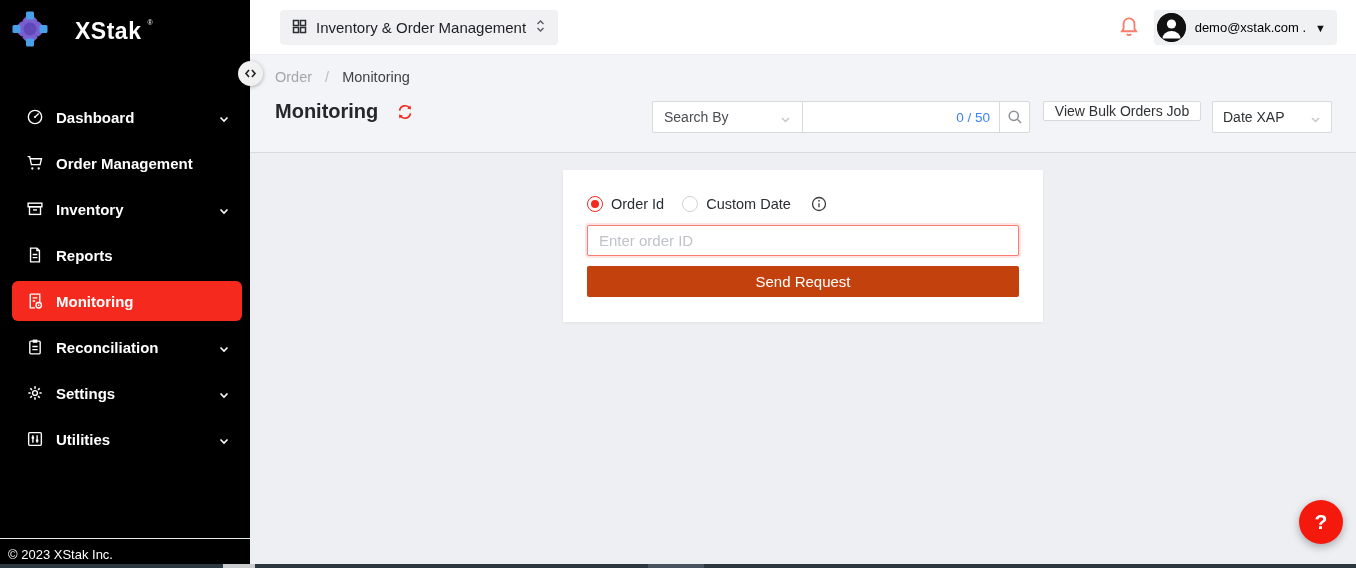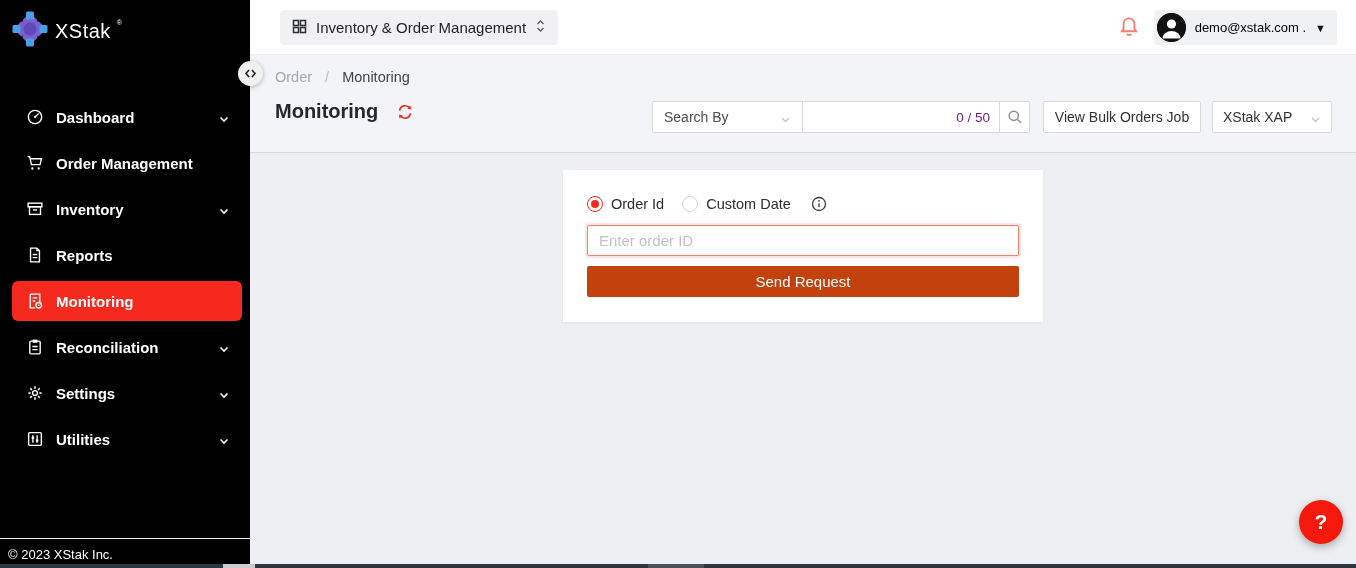--- a/index.html
+++ b/index.html
@@ -2,21 +2,21 @@
 <html><head>
 <meta charset="utf-8">
 <style>
   * { margin:0; padding:0; box-sizing:border-box; }
   html,body { width:1356px; height:568px; overflow:hidden; }
   body { font-family:"Liberation Sans", sans-serif; background:#edeff3; position:relative; }
 
   
   .sidebar { position:absolute; left:0; top:0; width:250px; height:568px; background:#000; z-index:2; }
   .logo-row { position:absolute; left:10px; top:9px; display:flex; align-items:center; gap:5px; }
-  .logo-text { color:#fff; font-size:20px; font-weight:400; letter-spacing:.5px; }
+  .logo-text { color:#fff; font-size:23px; font-weight:700; letter-spacing:.5px;margin-left:20px; }
   .logo-sup { color:#fff; font-size:7px; vertical-align:top; position:relative; top:-9px; left:1px; }
   .nav { position:absolute; top:97px; left:12px; right:8px; }
   .nav-item { height:40px; margin-bottom:6px; display:flex; align-items:center; padding:0 12px 0 14px; border-radius:6px; color:#fff; cursor:pointer; }
   .nav-item.active { background:#f5291d; }
   .nav-icon { width:18px; height:18px; margin-right:12px; flex:0 0 auto; display:flex; align-items:center; }
   .nav-label { flex:1; font-size:15px; font-weight:600; white-space:nowrap; }
   .nav-chev { width:12px; height:12px; }
   .sidebar-footer { position:absolute; left:0; right:0; bottom:0; height:30px; border-top:1px solid #e9e9e9; color:#fff; font-size:13px; padding:8px 0 0 8px; }
 
   .collapse-btn { position:absolute; left:238px; top:61px; width:25px; height:25px; border-radius:50%; background:#f1f1f1; box-shadow:0 1px 4px rgba(0,0,0,.3); display:flex; align-items:center; justify-content:center; z-index:3; cursor:pointer; }
@@ -38,23 +38,23 @@
   .crumb-cur { color:#3f4347; }
   .title-row { position:absolute; left:25px; top:45px; display:flex; align-items:center; gap:18px; }
   .page-title { font-size:20px; font-weight:700; color:#24272b; }
   .refresh-btn { width:18px; height:18px; cursor:pointer; }
 
   .search-group { position:absolute; left:402px; top:46px; height:32px; display:flex; }
   .ctl { background:#fff; border:1px solid #d9d9d9; height:32px; font-size:14px; color:#4a4d51; }
   .search-by { width:151px; border-radius:2px 0 0 2px; display:flex; align-items:center; justify-content:space-between; padding:0 11px; cursor:pointer; }
   .search-input-wrap { width:198px; margin-left:-1px; position:relative; }
   .search-input-wrap input { width:100%; height:100%; border:none; outline:none; padding:0 52px 0 11px; font-size:14px; font-family:inherit; background:transparent; }
-  .char-count { position:absolute; right:9px; top:8px; font-size:13.5px; color:#701a75; }
+  .char-count { position:absolute; right:9px; top:8px; font-size:13.5px; color:#3b82f6; }
   .search-btn { width:31px; margin-left:-1px; border-radius:0 2px 2px 0; display:flex; align-items:center; justify-content:center; cursor:pointer; }
-  .bulk-btn { position:absolute; left:793px; top:46px; height:32px; width:158px; background:#fff; border:1px solid #d9d9d9; border-radius:2px; font-size:14px; color:#2f3235; display:flex; align-items:center; justify-content:center; cursor:pointer; font-family:inherit; }
+  .bulk-btn { position:absolute; left:793px; top:46px; height:20px; width:158px; background:#fff; border:1px solid #d9d9d9; border-radius:2px; font-size:14px; color:#2f3235; display:flex; align-items:center; justify-content:center; cursor:pointer; font-family:inherit; }
   .xap-select { position:absolute; left:962px; top:46px; height:32px; width:120px; background:#fff; border:1px solid #d9d9d9; border-radius:2px; display:flex; align-items:center; justify-content:space-between; padding:0 10px; font-size:14px; color:#2f3235; cursor:pointer; }
   .sel-chev { width:11px; height:11px; }
 
   
   .content { position:absolute; left:250px; top:154px; width:1106px; height:414px; background:#edeff3; }
   .card { position:absolute; left:313px; top:16px; width:480px; height:152px; background:#fff; box-shadow:0 1px 3px rgba(0,0,0,.06); }
   .radio-row { display:flex; align-items:center; margin:26px 24px 0; }
   .radio { width:16px; height:16px; border-radius:50%; background:#fff; flex:0 0 auto; cursor:pointer; }
   .radio.checked { border:1.5px solid #f5291d; display:flex; align-items:center; justify-content:center; }
   .radio.checked::after { content:""; width:8px; height:8px; border-radius:50%; background:#f5291d; }
@@ -300,21 +300,21 @@
       <svg width="16" height="16" viewBox="0 0 16 16" fill="none" stroke="#8c9094" stroke-width="1.5">
         <circle cx="6.8" cy="6.8" r="4.6"></circle>
           <path d="M10.3 10.3 L14 14"></path>
       </svg>
     </div>
   </div>
 
   <button class="bulk-btn">View Bulk Orders Job</button>
 
   <div class="xap-select">
-    <span>XStak XAP</span>
+    <span>Date XAP</span>
     <span class="sel-chev">
       <svg width="11" height="11" viewBox="0 0 11 11" fill="none" stroke="#c3c6ca" stroke-width="1.4">
           <polyline points="2,4 5.5,7.5 9,4"></polyline>
         </svg>
     </span>
   </div>
 </div>
 
 <div class="content">
   <div class="card">

